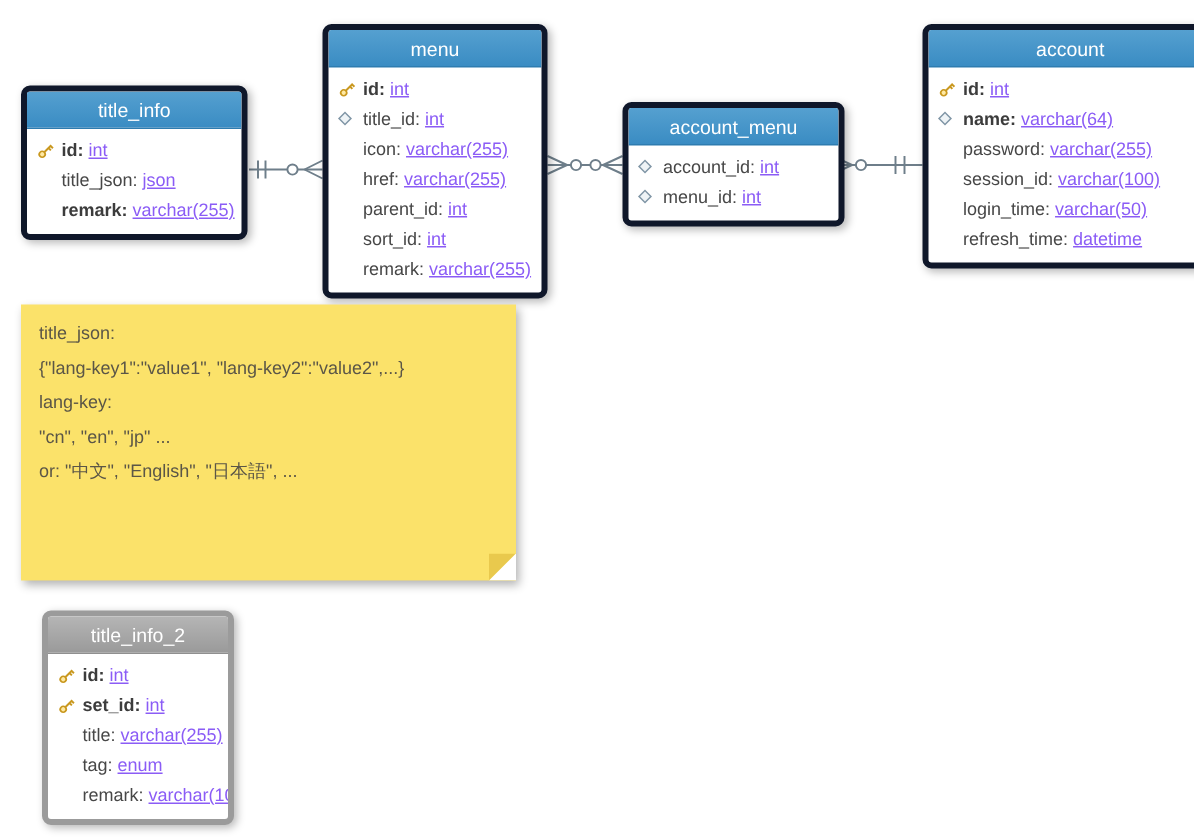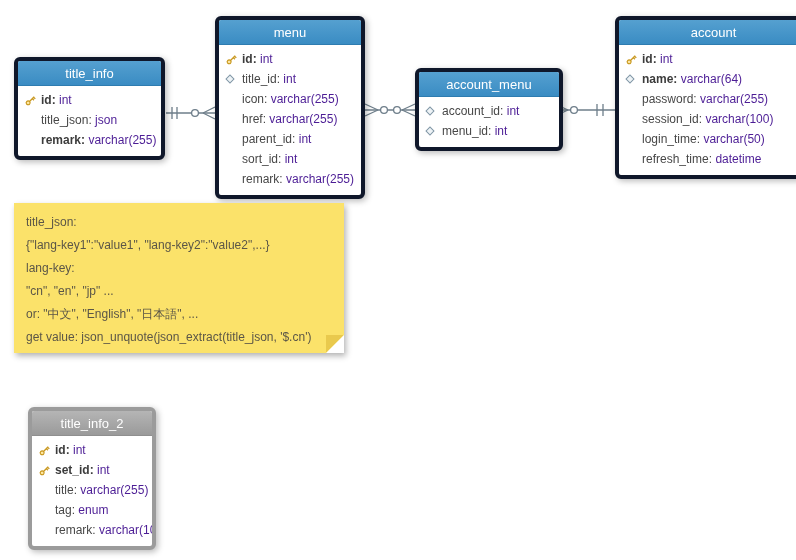--- a/index.html
+++ b/index.html
@@ -22,24 +22,24 @@
   .table.gray { border-color: #9b9b9b; }
   .table.gray .thead { background: linear-gradient(#b5b5b5, #9a9a9a); border-bottom-color: #8f8f8f; }
 
   .tbody { padding: 4px 0 6px 0; }
   .row { display: flex; align-items: center; height: 20px; padding: 0 6px; white-space: nowrap; }
   .row.noicon { padding-left: 23px; }
   .ficon { width: 17px; flex: 0 0 17px; display: flex; align-items: center; }
   .fname { color: #474747; }
   .fname.bold { font-weight: bold; color: #3c3c3c; }
   .fname::after { content: ": "; white-space: pre; }
-  .ftype { color: #4c1d95; }
+  .ftype { color: #8b5cf6; text-decoration: underline; }
 
   .note {
-    position: absolute; left: 14px; top: 203px; width: 330px; height: 150px;
+    position: absolute; left: 14px; top: 203px; width: 330px; height: 184px;
     z-index: 2; background: #fbe26a; padding: 8px 12px;
     font-size: 12px; color: #5b5647; box-shadow: 2px 3px 6px rgba(0,0,0,.3);
   }
   .note .nline { line-height: 23px; white-space: nowrap; }
   .fold { position: absolute; right: 0; bottom: 0; display: block; }
 </style>
 </head>
 <body>
 
 <svg width="0" height="0" style="position:absolute">
@@ -210,21 +210,20 @@
       </div>
     </div>
   </div>
 
   <div class="note">
     <div class="nline">title_json:</div>
     <div class="nline">{"lang-key1":"value1", "lang-key2":"value2",...}</div>
     <div class="nline">lang-key:</div>
     <div class="nline">"cn", "en", "jp" ...</div>
     <div class="nline">or: "中文", "English", "日本語", ...</div>
-    <div class="nline">get value: json_unquote(json_extract(title_json, '$.cn')</div>
     <svg class="fold" width="18" height="18">
       <path d="M0 0 L18 0 L0 18 Z" fill="#e9c94d"></path>
       <path d="M18 0 L18 18 L0 18 Z" fill="#ffffff"></path>
     </svg>
   </div>
 
   <div class="table gray" style="left:28px;top:407px;width:128px">
     <div class="thead">title_info_2</div>
     <div class="tbody">
       <div class="row">

